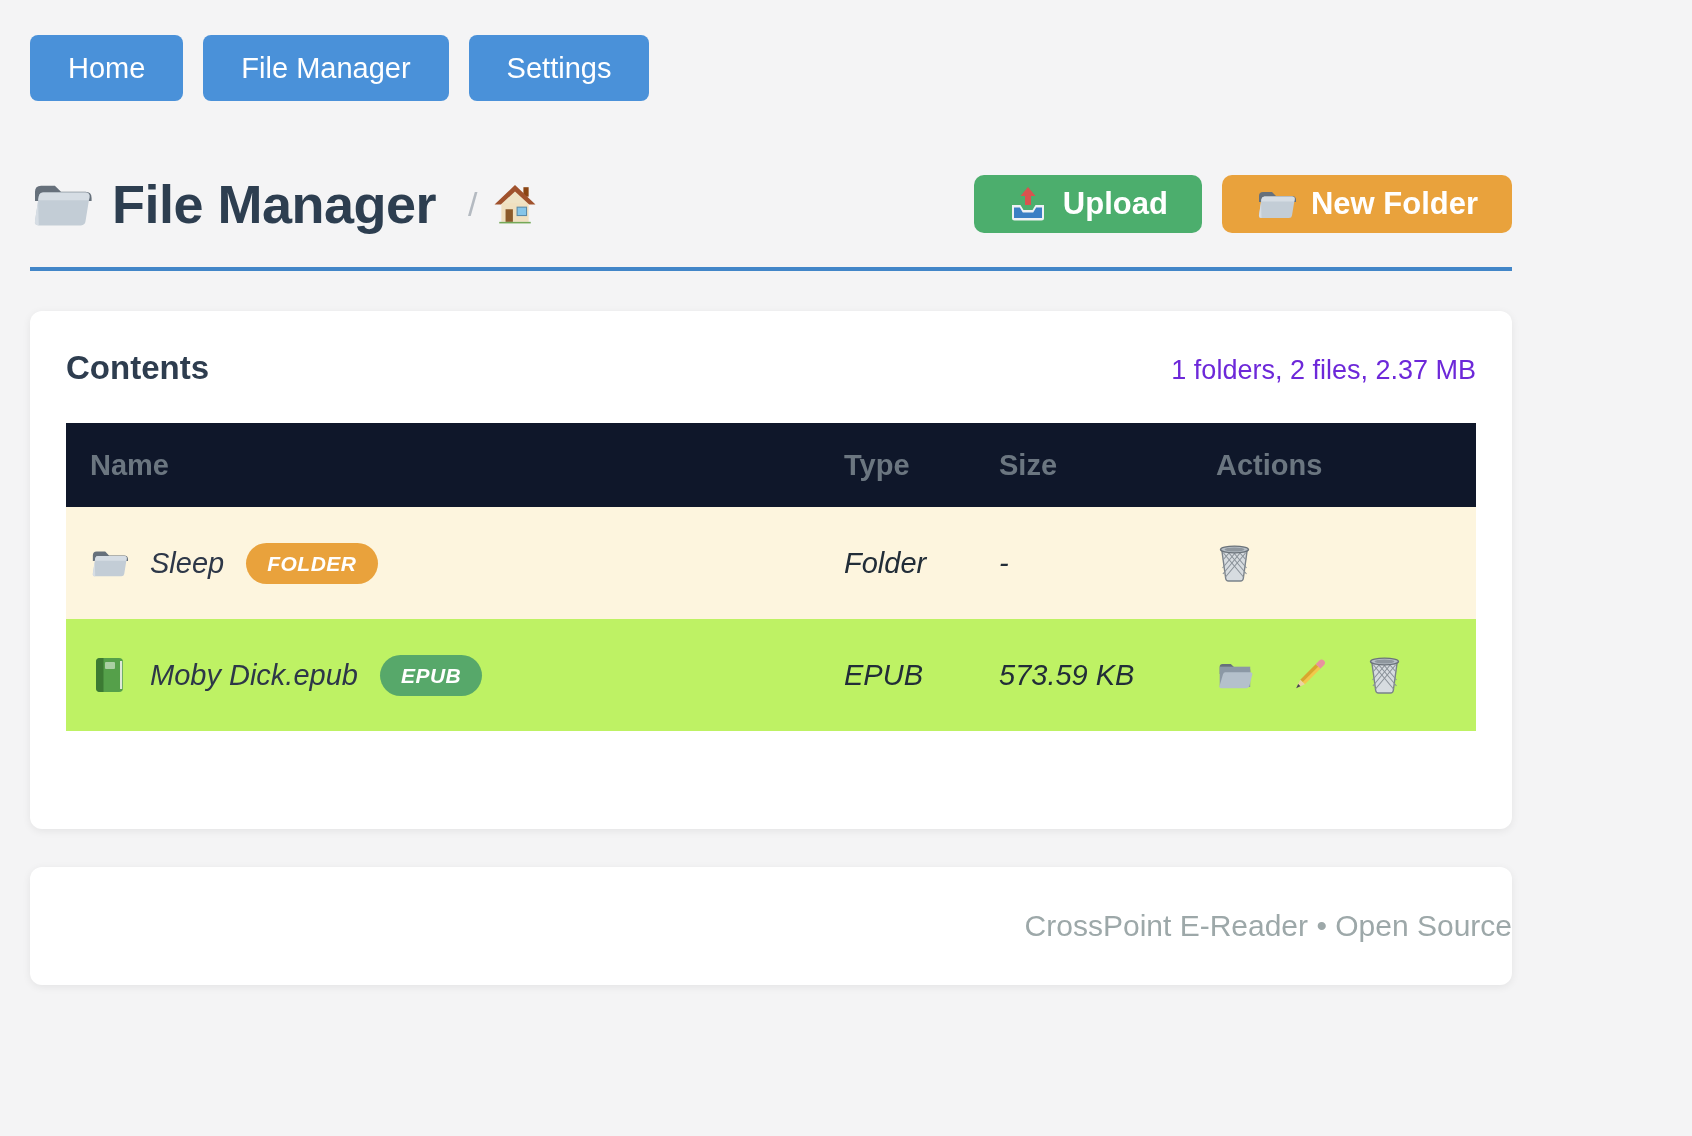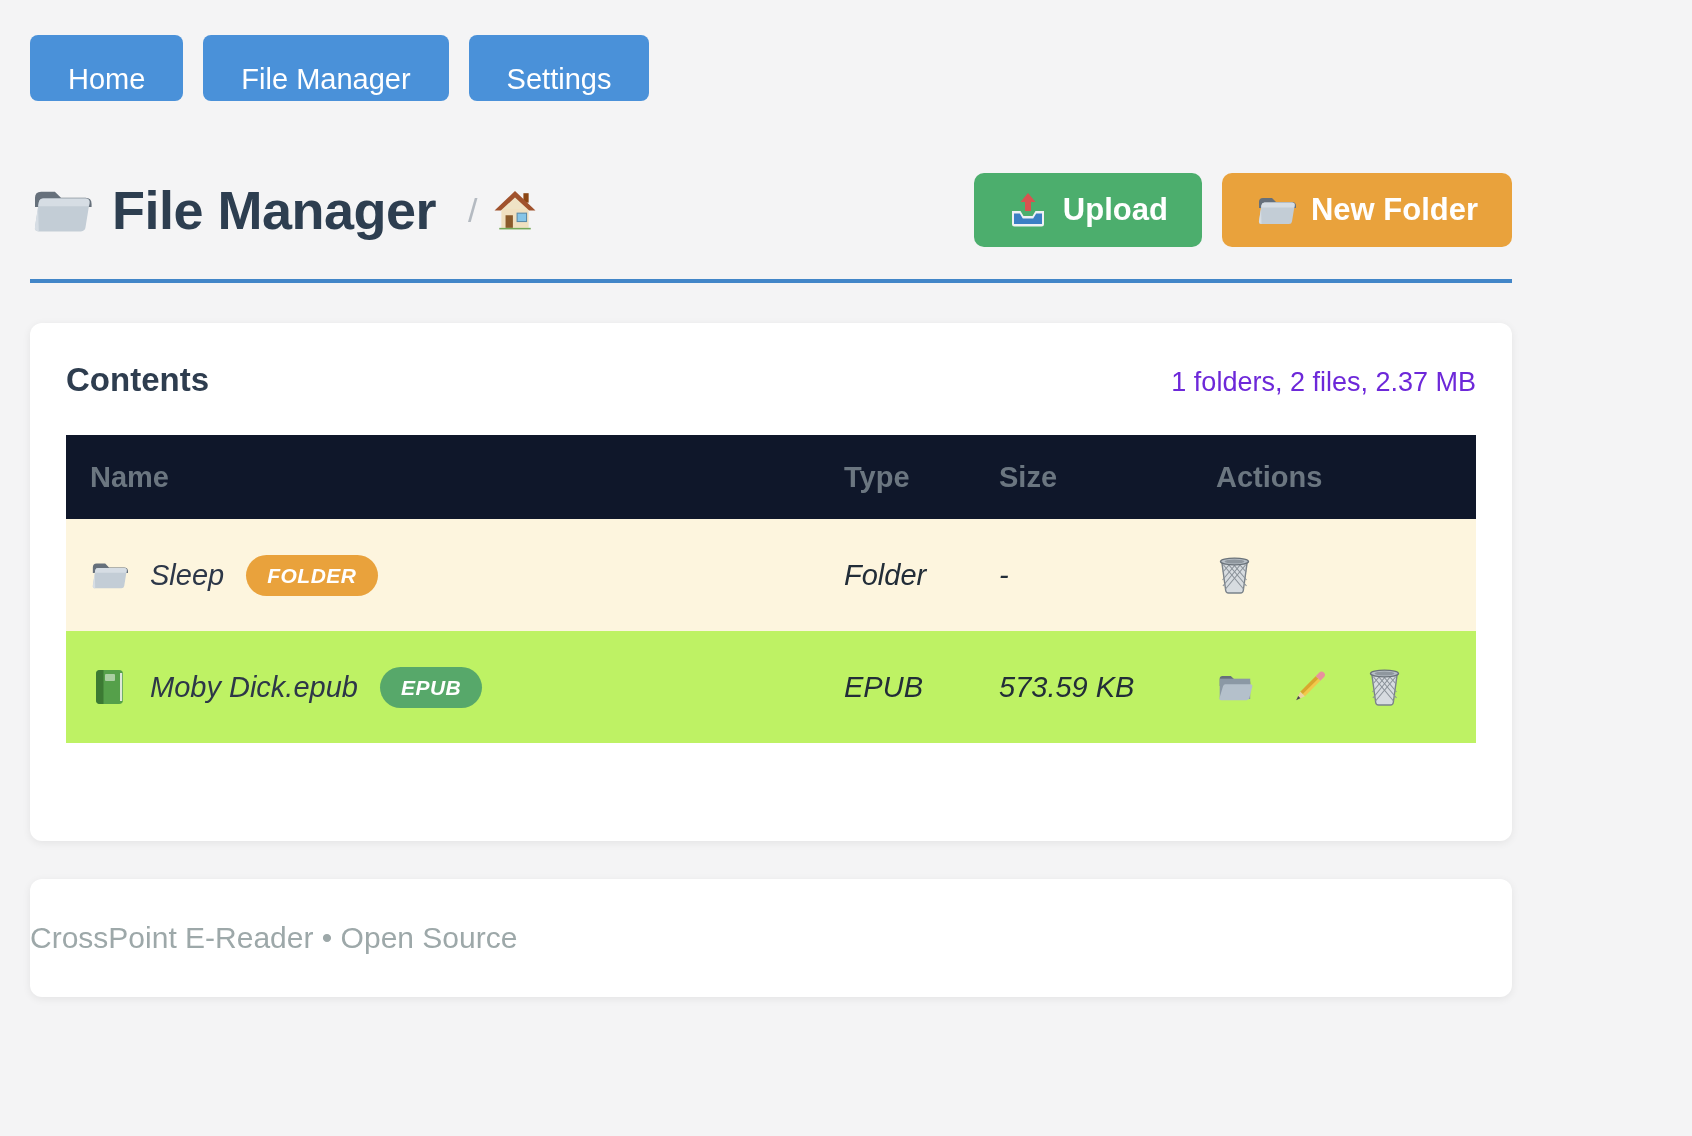--- a/index.html
+++ b/index.html
@@ -10,38 +10,38 @@
     overflow: hidden;
     position: relative;
   }
   .page { position: absolute; left: 30px; top: 0; width: 1482px; }
 
   
   .topnav { display: flex; gap: 20px; margin-top: 35px; }
   .nav-btn {
     background: #4a91d9; color: #fff; border: none; cursor: pointer;
     font-family: "Liberation Sans", sans-serif;
-    font-size: 29px; padding: 11px 38px; height: 66px; line-height: 66px;
+    font-size: 29px; padding: 0 38px; height: 66px; line-height: 66px;
     border-radius: 8px;
   }
 
   
   .page-header { display: flex; align-items: center; margin-top: 72px; }
   .title-group { display: flex; align-items: center; }
   .title-folder-svg { width: 62px; height: 52px; margin-right: 20px; }
   h1.page-title { font-size: 54px; font-weight: bold; color: #2d3e50; letter-spacing: -0.5px; }
   .breadcrumb { display: flex; align-items: center; margin-left: 32px; }
   .crumb-sep { font-size: 34px; color: #b4bac1; margin-right: 16px; }
   .crumb-home-svg { width: 42px; height: 40px; }
   .header-actions { margin-left: auto; display: flex; gap: 20px; }
   .action-btn {
     display: inline-flex; align-items: center; gap: 15px;
     border: none; cursor: pointer; color: #fff; font-weight: bold;
     font-family: "Liberation Sans", sans-serif;
-    font-size: 31px; height: 74px; padding: 0 34px; border-radius: 10px;
+    font-size: 31px; height: 58px; padding: 0 34px; border-radius: 10px;
   }
   .btn-upload { background: #4cae6d; }
   .btn-newfolder { background: #e9a23c; }
   .btn-icon-svg { width: 40px; height: 38px; }
 
   hr.accent-rule { border: none; height: 4px; background: #4286c8; margin-top: 32px; }
 
   
   .contents-card {
     margin-top: 40px; background: #fff; border-radius: 12px;
@@ -71,21 +71,21 @@
   }
   .badge-folder { background: #e9a23c; }
   .badge-epub { background: #57a86a; }
   .actions-inner { display: flex; align-items: center; gap: 38px; }
   .action-icon { width: 37px; height: 38px; cursor: pointer; }
 
   
   .footer-card {
     margin-top: 38px; background: #fff; border-radius: 12px;
     box-shadow: 0 2px 8px rgba(0,0,0,0.07);
-    height: 118px; display: flex; align-items: center; justify-content: flex-start;
+    height: 118px; display: flex; align-items: center; justify-content: flex-end;
   }
   .footer-text { font-size: 30px; color: #9da8a9; }
 
   .svg-defs { position: absolute; width: 0; height: 0; overflow: hidden; }
 </style>
 </head>
 <body>
 
 <svg class="svg-defs" xmlns="http://www.w3.org/2000/svg">
   <defs>

